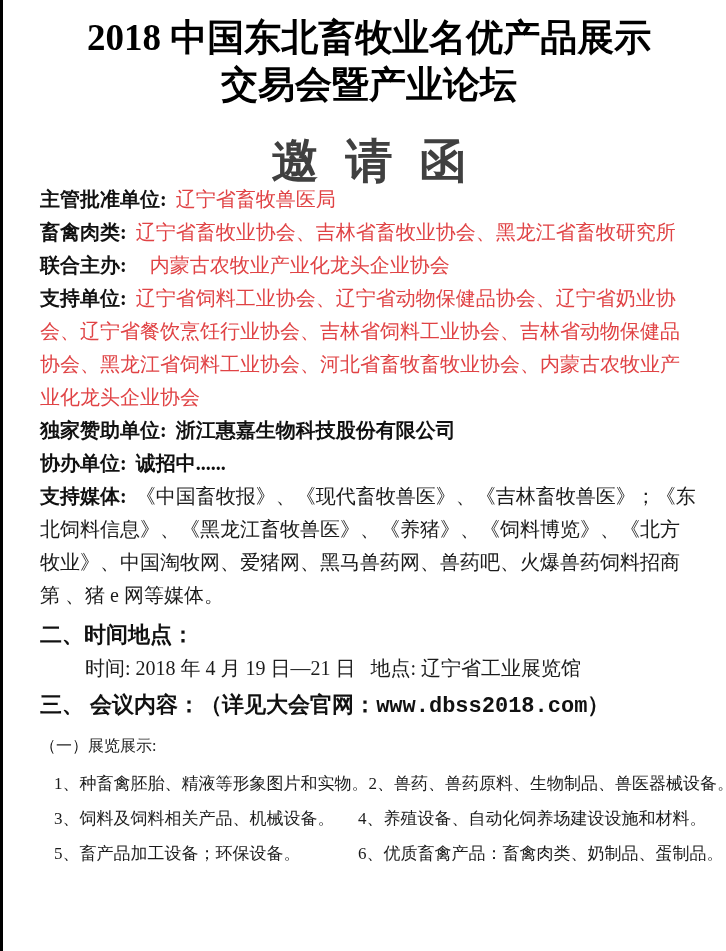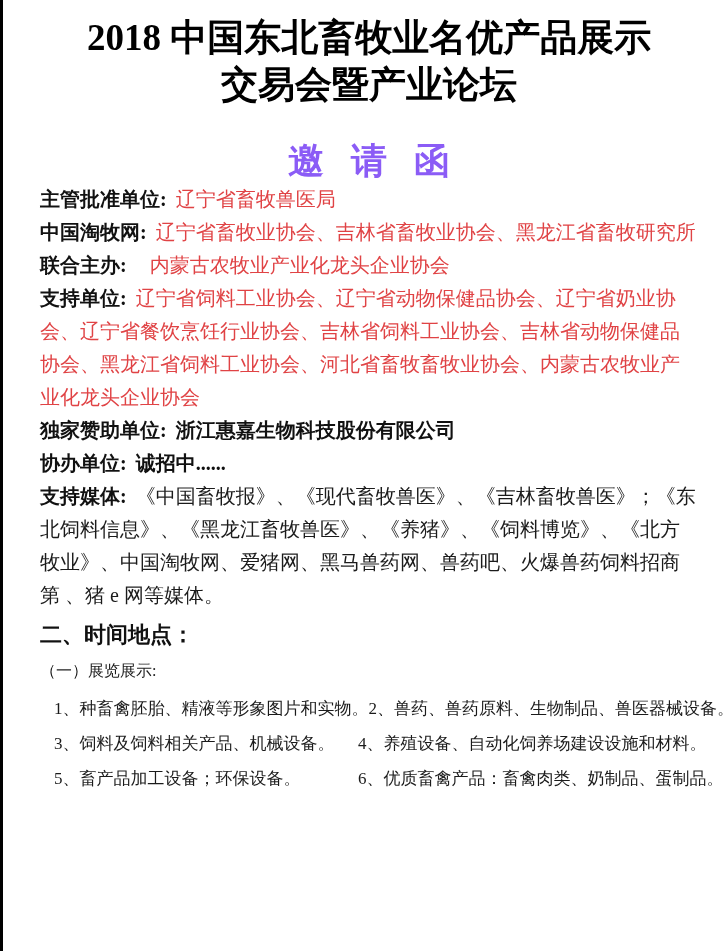--- a/index.html
+++ b/index.html
@@ -15,21 +15,21 @@
     position:absolute; left:0; top:0; width:3px; height:951px;
     background:#000;
   }
   .page { padding:14px 28px 0 40px; }
 
   .doc-title {
     text-align:center; font-size:37px; font-weight:bold; color:#000;
     line-height:47px; font-family:"Liberation Serif", serif;
   }
   .invitation-title {
-    text-align:center; font-size:36px; font-weight:bold; color:#8b5cf6;
+    text-align:center; font-size:47px; font-weight:bold; color:#404040;
     margin-top:31px; line-height:44px;
     letter-spacing:27px; text-indent:27px;
   }
 
   .sec-heading {
     font-family:"Liberation Sans", sans-serif;
     font-size:22px; font-weight:bold; color:#111;
     line-height:33px; margin-top:15px;
   }
   .sec-heading.h2 { margin-top:6px; }
@@ -63,36 +63,38 @@
 <div class="page">
 
   <div class="doc-title">2018 中国东北畜牧业名优产品展示</div>
   <div class="doc-title">交易会暨产业论坛</div>
 
   <div class="invitation-title">邀请函</div>
 
 
   <p class="entry"><span class="label">主管批准单位:</span><span class="val-red">辽宁省畜牧兽医局</span></p>
 
-  <p class="entry"><span class="label">中国淘牧网:</span><span class="val-red">辽宁省畜牧业协会、吉林省畜牧业协会、黑龙江省畜牧研究所</span></p>
+  <p class="entry"><span class="label">畜禽肉类:</span><span class="val-red">辽宁省畜牧业协会、吉林省畜牧业协会、黑龙江省畜牧研究所</span></p>
 
 
   <p class="entry"><span class="label">联合主办:</span><span class="val-red gap">内蒙古农牧业产业化龙头企业协会</span></p>
 
   <p class="entry"><span class="label">支持单位:</span><span class="val-red">辽宁省饲料工业协会、辽宁省动物保健品协会、辽宁省奶业协会、辽宁省餐饮烹饪行业协会、吉林省饲料工业协会、吉林省动物保健品协会、黑龙江省饲料工业协会、河北省畜牧畜牧业协会、内蒙古农牧业产业化龙头企业协会</span></p>
 
   <p class="entry"><span class="label">独家赞助单位:</span><span class="val-bold">浙江惠嘉生物科技股份有限公司</span></p>
 
   <p class="entry"><span class="label">协办单位:</span><span class="val-bold">诚招中......</span></p>
 
   <p class="entry"><span class="label">支持媒体:</span><span>《中国畜牧报》、《现代畜牧兽医》、《吉林畜牧兽医》；《东北饲料信息》、《黑龙江畜牧兽医》、《养猪》、《饲料博览》、《北方牧业》、中国淘牧网、爱猪网、黑马兽药网、兽药吧、火爆兽药饲料招商第 、猪 e 网等媒体。</span></p>
 
   <div class="sec-heading h2">二、时间地点：</div>
 
+  <div class="time-line">时间: 2018 年 4 月 19 日—21 日   地点: 辽宁省工业展览馆</div>
 
+  <div class="sec-heading h3"><span>三、 会议内容：（详见大会官网：</span><span class="mono">www.dbss2018.com</span><span>）</span></div>
 
   <div class="subsection">（一）展览展示:</div>
 
   <div class="ex-list">
     <div class="ex-row">
       <span class="ex-cell1">1、种畜禽胚胎、精液等形象图片和实物。</span>
       <span class="ex-cell2">2、兽药、兽药原料、生物制品、兽医器械设备。</span>
     </div>
     <div class="ex-row">
       <span class="ex-cell1">3、饲料及饲料相关产品、机械设备。</span>

